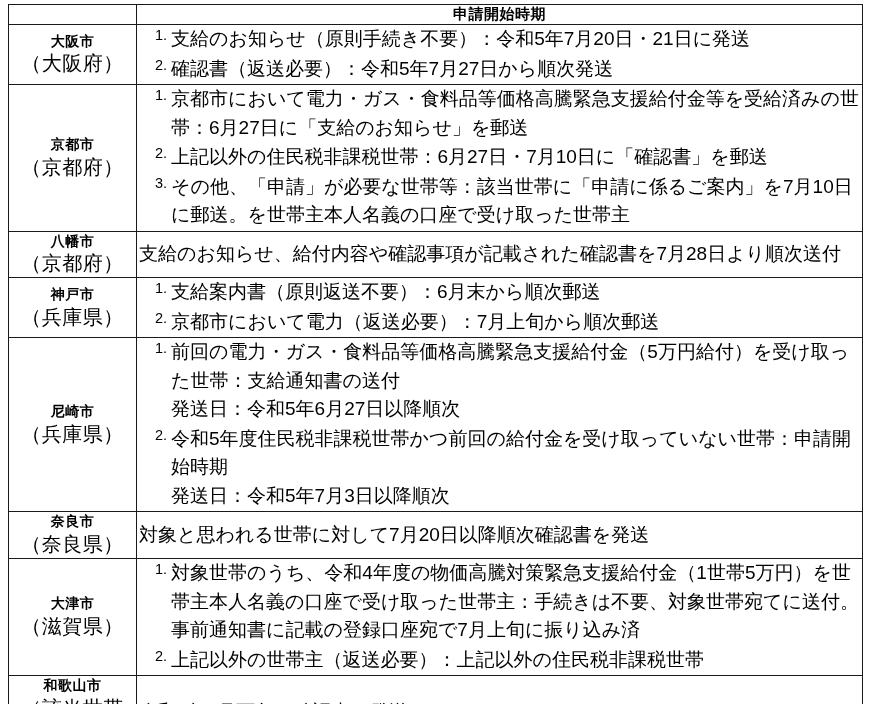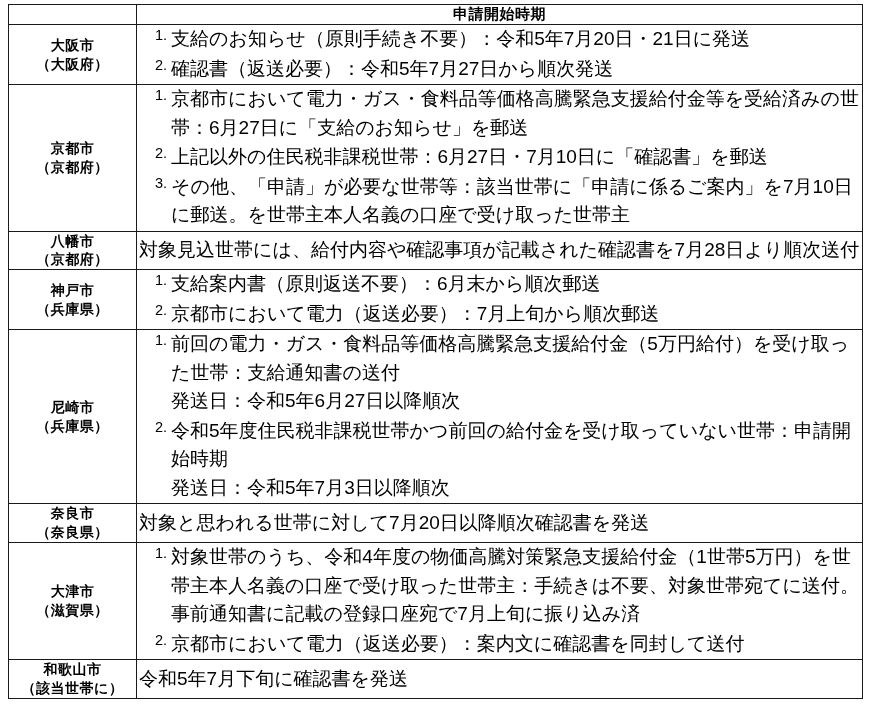--- a/index.html
+++ b/index.html
@@ -41,22 +41,22 @@
     padding: 6px 2px;
   }
   .muni-city {
     display: block;
     font-size: 14px;
     font-weight: bold;
     letter-spacing: 0.5px;
   }
   .muni-pref {
     display: block;
-    font-size: 14px;
-    font-weight: bold;
+    font-size: 20px;
+    font-weight: normal;
     letter-spacing: 0.5px;
   }
   .head-blank {
     border: 1px solid #1a1a1a;
   }
   .head-title {
     text-align: center;
     font-weight: bold;
     font-size: 15px;
     padding: 6px 0;
@@ -138,21 +138,21 @@
           </ol>
         </td>
       </tr>
 
       <tr>
         <td class="muni-cell">
           <span class="muni-city">八幡市</span>
           <span class="muni-pref">（京都府）</span>
         </td>
         <td class="body-cell">
-          <span class="plain-text">対象見込世帯には、給付内容や確認事項が記載された確認書を7月28日より順次送付</span>
+          <span class="plain-text">支給のお知らせ、給付内容や確認事項が記載された確認書を7月28日より順次送付</span>
         </td>
       </tr>
 
       <tr>
         <td class="muni-cell">
           <span class="muni-city">神戸市</span>
           <span class="muni-pref">（兵庫県）</span>
         </td>
         <td class="body-cell">
           <ol class="num-list">
@@ -192,21 +192,21 @@
       </tr>
 
       <tr>
         <td class="muni-cell">
           <span class="muni-city">大津市</span>
           <span class="muni-pref">（滋賀県）</span>
         </td>
         <td class="body-cell">
           <ol class="num-list">
             <li>対象世帯のうち、令和4年度の物価高騰対策緊急支援給付金（1世帯5万円）を世帯主本人名義の口座で受け取った世帯主：手続きは不要、対象世帯宛てに送付。事前通知書に記載の登録口座宛で7月上旬に振り込み済</li>
-            <li>京都市において電力（返送必要）：案内文に確認書を同封して送付</li>
+            <li>上記以外の世帯主（返送必要）：上記以外の住民税非課税世帯</li>
           </ol>
         </td>
       </tr>
 
       <tr>
         <td class="muni-cell">
           <span class="muni-city">和歌山市</span>
           <span class="muni-pref">（該当世帯に）</span>
         </td>
         <td class="body-cell">

